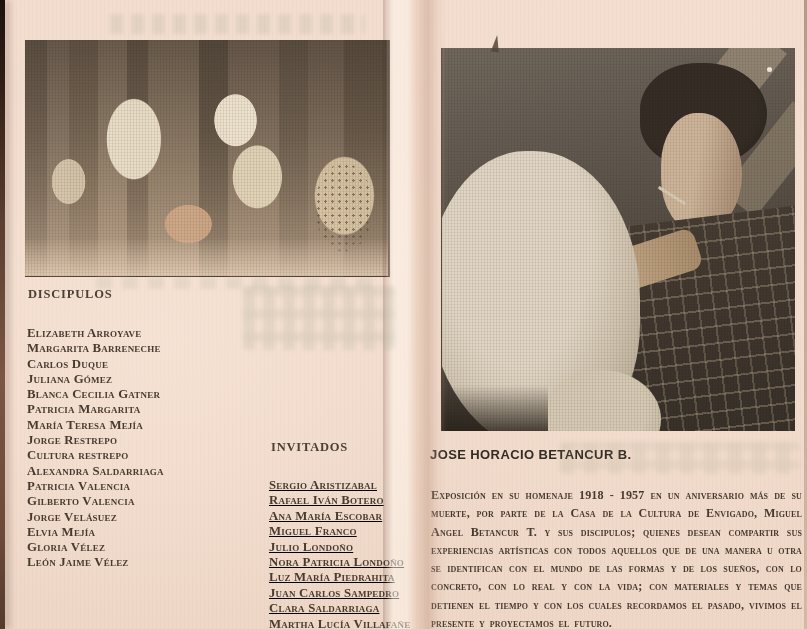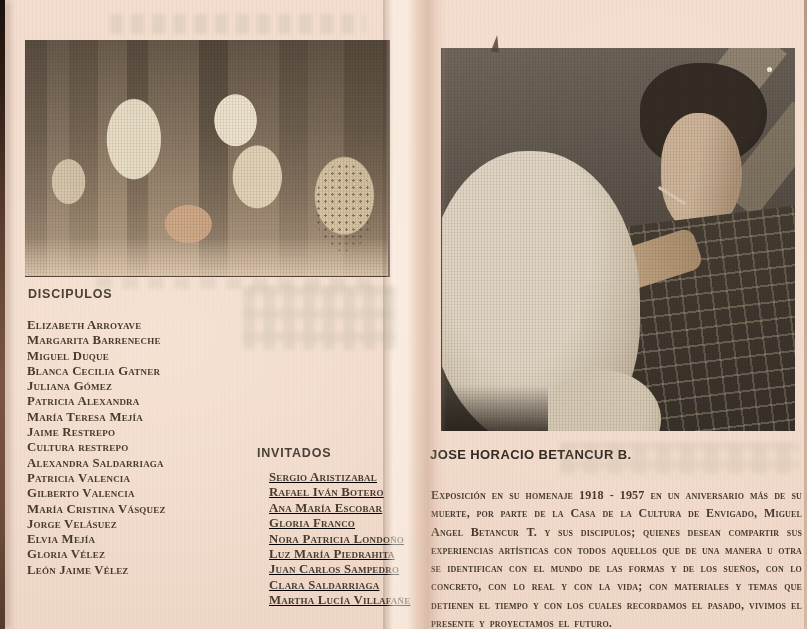--- a/index.html
+++ b/index.html
@@ -110,26 +110,26 @@
   .s-darkbase { left:0; top:88%; width:30%; height:12%;
     background:linear-gradient(180deg, transparent, rgba(40,33,26,0.8)); }
   .s-dot { left:92%; top:5%; width:5px; height:5px; border-radius:50%; background:#f4eee2; }
   .tack {
     position:absolute; left:492px; top:35px; width:0; height:0;
     border-left:4px solid transparent; border-right:4px solid transparent;
     border-bottom:17px solid #52453a; transform:rotate(8deg); opacity:.85;
   }
   
   .heading {
-    position:absolute; font-family:Liberation Sans, sans-serif;
+    position:absolute; font-family:Liberation Serif, serif;
     font-weight:bold; font-size:12.5px; letter-spacing:0.8px; color:#4a4036;
   }
   #disciples-heading { left:28px; top:287px; }
-  #invitados-heading { left:257px; top:440px;margin-top:6px; }
-  .name-col { position:absolute; }
+  #invitados-heading { left:271px; top:440px; }
+  .name-col { position:absolute;margin-top:8px; }
   #disciples-list { left:27px; top:318px; }
   #invitados-list { left:269px; top:470px;text-decoration:underline; }
   .name-line {
     font-variant:small-caps; font-weight:bold; font-size:12.8px;
     line-height:15.3px; letter-spacing:0.2px; color:#473b30; white-space:nowrap;
   }
   #invitados-list .name-line { line-height:15.4px; }
   #photo-caption {
     position:absolute; left:430px; top:447px;
     font-family:"Liberation Sans", sans-serif; font-weight:bold;
@@ -164,43 +164,43 @@
     <div class="ph-detail s-sculpt2"></div>
     <div class="ph-detail s-darkbase"></div>
     <div class="ph-detail s-dot"></div>
   </div>
   <div class="tack"></div>
 
   <div id="disciples-heading" class="heading">DISCIPULOS</div>
   <div id="disciples-list" class="name-col">
       <div class="name-line">Elizabeth Arroyave</div>
       <div class="name-line">Margarita Barreneche</div>
-      <div class="name-line">Miguel Duque</div>
+      <div class="name-line">Carlos Duque</div>
+      <div class="name-line">Juliana Gómez</div>
       <div class="name-line">Blanca Cecilia Gatner</div>
-      <div class="name-line">Juliana Gómez</div>
-      <div class="name-line">Patricia Alexandra</div>
+      <div class="name-line">Patricia Margarita</div>
       <div class="name-line">María Teresa Mejía</div>
-      <div class="name-line">Jaime Restrepo</div>
+      <div class="name-line">Jorge Restrepo</div>
       <div class="name-line">Cultura restrepo</div>
       <div class="name-line">Alexandra Saldarriaga</div>
       <div class="name-line">Patricia Valencia</div>
       <div class="name-line">Gilberto Valencia</div>
-      <div class="name-line">María Cristina Vásquez</div>
       <div class="name-line">Jorge Velásuez</div>
       <div class="name-line">Elvia Mejía</div>
       <div class="name-line">Gloria Vélez</div>
       <div class="name-line">León Jaime Vélez</div>
     </div>
 
   <div id="invitados-heading" class="heading">INVITADOS</div>
   <div id="invitados-list" class="name-col">
       <div class="name-line">Sergio Aristizabal</div>
       <div class="name-line">Rafael Iván Botero</div>
       <div class="name-line">Ana María Escobar</div>
-      <div class="name-line">Gloria Franco</div>
+      <div class="name-line">Miguel Franco</div>
+      <div class="name-line">Julio Londoño</div>
       <div class="name-line">Nora Patricia Londoño</div>
       <div class="name-line">Luz María Piedrahita</div>
       <div class="name-line">Juan Carlos Sampedro</div>
       <div class="name-line">Clara Saldarriaga</div>
       <div class="name-line">Martha Lucía Villafañe</div>
     </div>
 
   <div id="photo-caption">JOSE HORACIO BETANCUR B.</div>
   <div id="body-text">Exposición en su homenaje 1918 - 1957 en un aniversario más de su muerte, por parte de la Casa de la Cultura de Envigado, Miguel Angel Betancur T. y sus discipulos;  quienes desean compartir sus experiencias artísticas con todos aquellos  que de una manera u otra se identifican con el mundo de las formas y de los sueños, con lo concreto, con lo real y con la vida; con materiales y temas que detienen el tiempo y con los cuales recordamos el pasado, vivimos el presente y proyectamos el futuro.</div>
 

